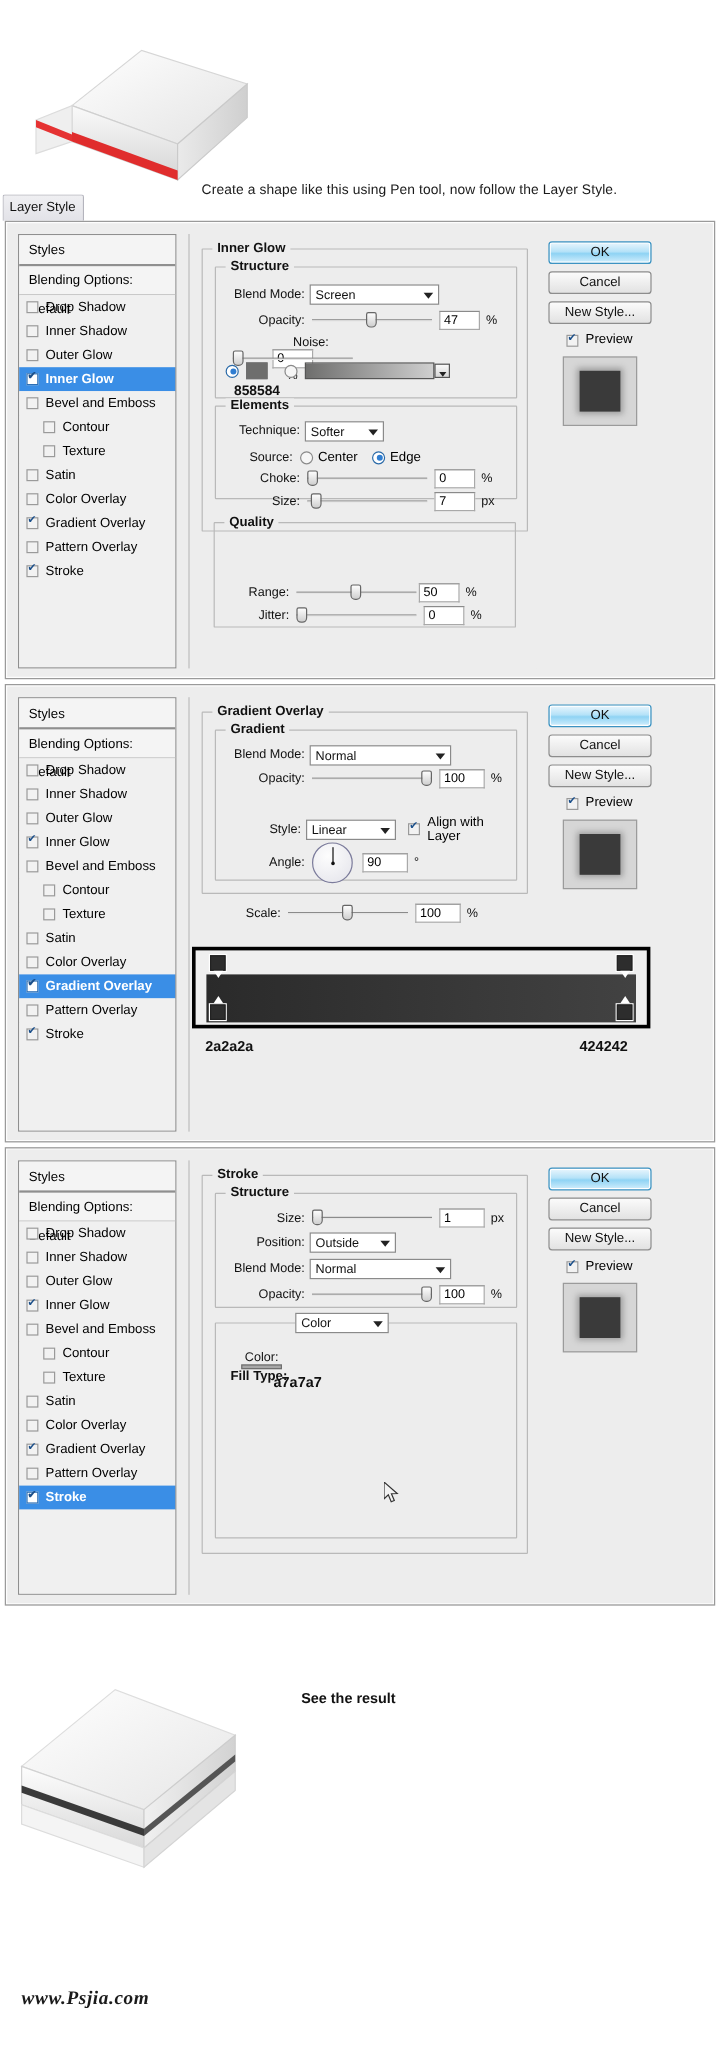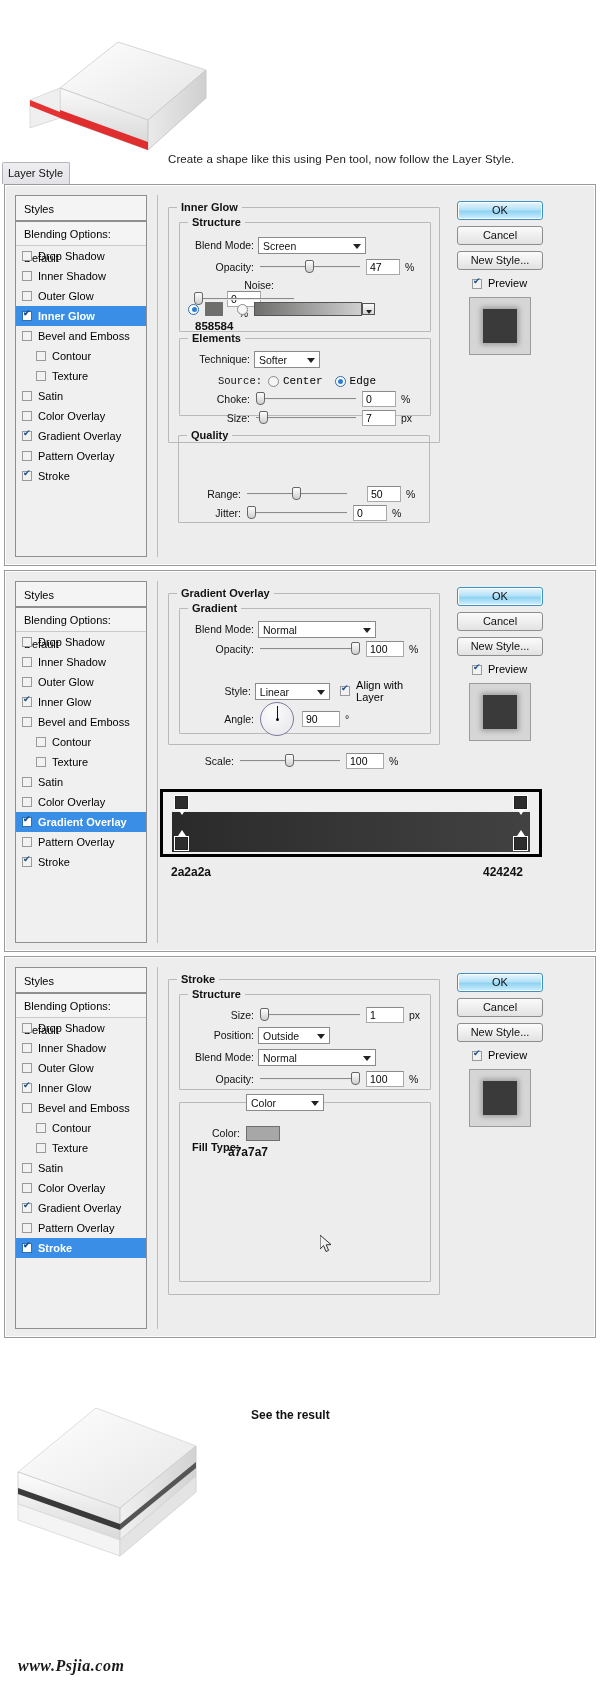--- a/index.html
+++ b/index.html
@@ -353,21 +353,21 @@
         <div class="grp-title">Elements</div>
 
         <div class="row" style="left:8px;top:12px;">
           <span class="lbl" style="width:62px;">Technique:</span>
           <span class="sel-box" style="width:66px;margin-left:4px;">
             <span>Softer</span>
             <span class="arw"></span>
           </span>
         </div>
 
-        <div class="row" style="left:20px;top:34px;font-family:Liberation Mono, monospace;">
+        <div class="row" style="left:2px;top:34px;">
           <span class="lbl" style="width:62px;">Source:</span>
           <span class="radio" style="margin-left:6px;"></span>
           <span style="margin-left:4px;">Center</span>
           <span class="radio on" style="margin-left:12px;"></span>
           <span style="margin-left:4px;">Edge</span>
         </div>
 
         <div class="row" style="left:8px;top:52px;">
           <span class="lbl" style="width:62px;">Choke:</span>
           <span class="sliderwrap" style="width:100px;margin-left:6px;">
@@ -393,21 +393,21 @@
     <div class="grp" style="left:20px;top:240px;width:252px;height:88px;">
       <div class="grp-title">Quality</div>
 
 
       <div class="row" style="left:8px;top:50px;">
         <span class="lbl" style="width:54px;">Range:</span>
         <span class="sliderwrap" style="width:100px;margin-left:6px;">
           <span class="track"></span>
           <span class="knob" style="left:45px;"></span>
         </span>
-        <span class="num" style="width:34px;margin-left:20px;">50</span>
+        <span class="num" style="width:34px;margin-left:2px;">50</span>
         <span class="unit">%</span>
       </div>
 
       <div class="row" style="left:8px;top:69px;">
         <span class="lbl" style="width:54px;">Jitter:</span>
         <span class="sliderwrap" style="width:100px;margin-left:6px;">
           <span class="track"></span>
           <span class="knob" style="left:0px;"></span>
         </span>
         <span class="num" style="width:34px;margin-left:6px;">0</span>
@@ -673,21 +673,21 @@
 
       <div class="grp" style="left:10px;top:122px;width:252px;height:180px;">
         <div class="grp-title" style="padding:0 4px;margin-top:45px;">
           <span>Fill Type:</span>
         </div>
         <span class="sel-box" style="position:absolute;left:66px;top:-9px;width:78px;">
           <span>Color</span>
           <span class="arw"></span>
         </span>
 
-        <div class="row" style="left:26px;top:22px;height:16px;">
+        <div class="row" style="left:15px;top:22px;height:16px;flex-direction:column;">
           <span class="lbl" style="width:34px;">Color:</span>
           <span class="swatch" style="width:34px;height:15px;margin-left:6px;background:#a7a7a7;"></span>
         </div>
         <div class="hexlabel" style="left:48px;top:42px;">a7a7a7</div>
       </div>
     </div>
 
     <span class="cursor-arrow" style="left:162px;top:268px;">
       <svg width="13" height="18" viewBox="0 0 13 18">
         <polygon points="0,0 0,14 3.6,10.6 6,16.5 8.6,15.4 6.2,9.8 11,9.6" fill="#f2f2f2" stroke="#333" stroke-width="1"></polygon>

